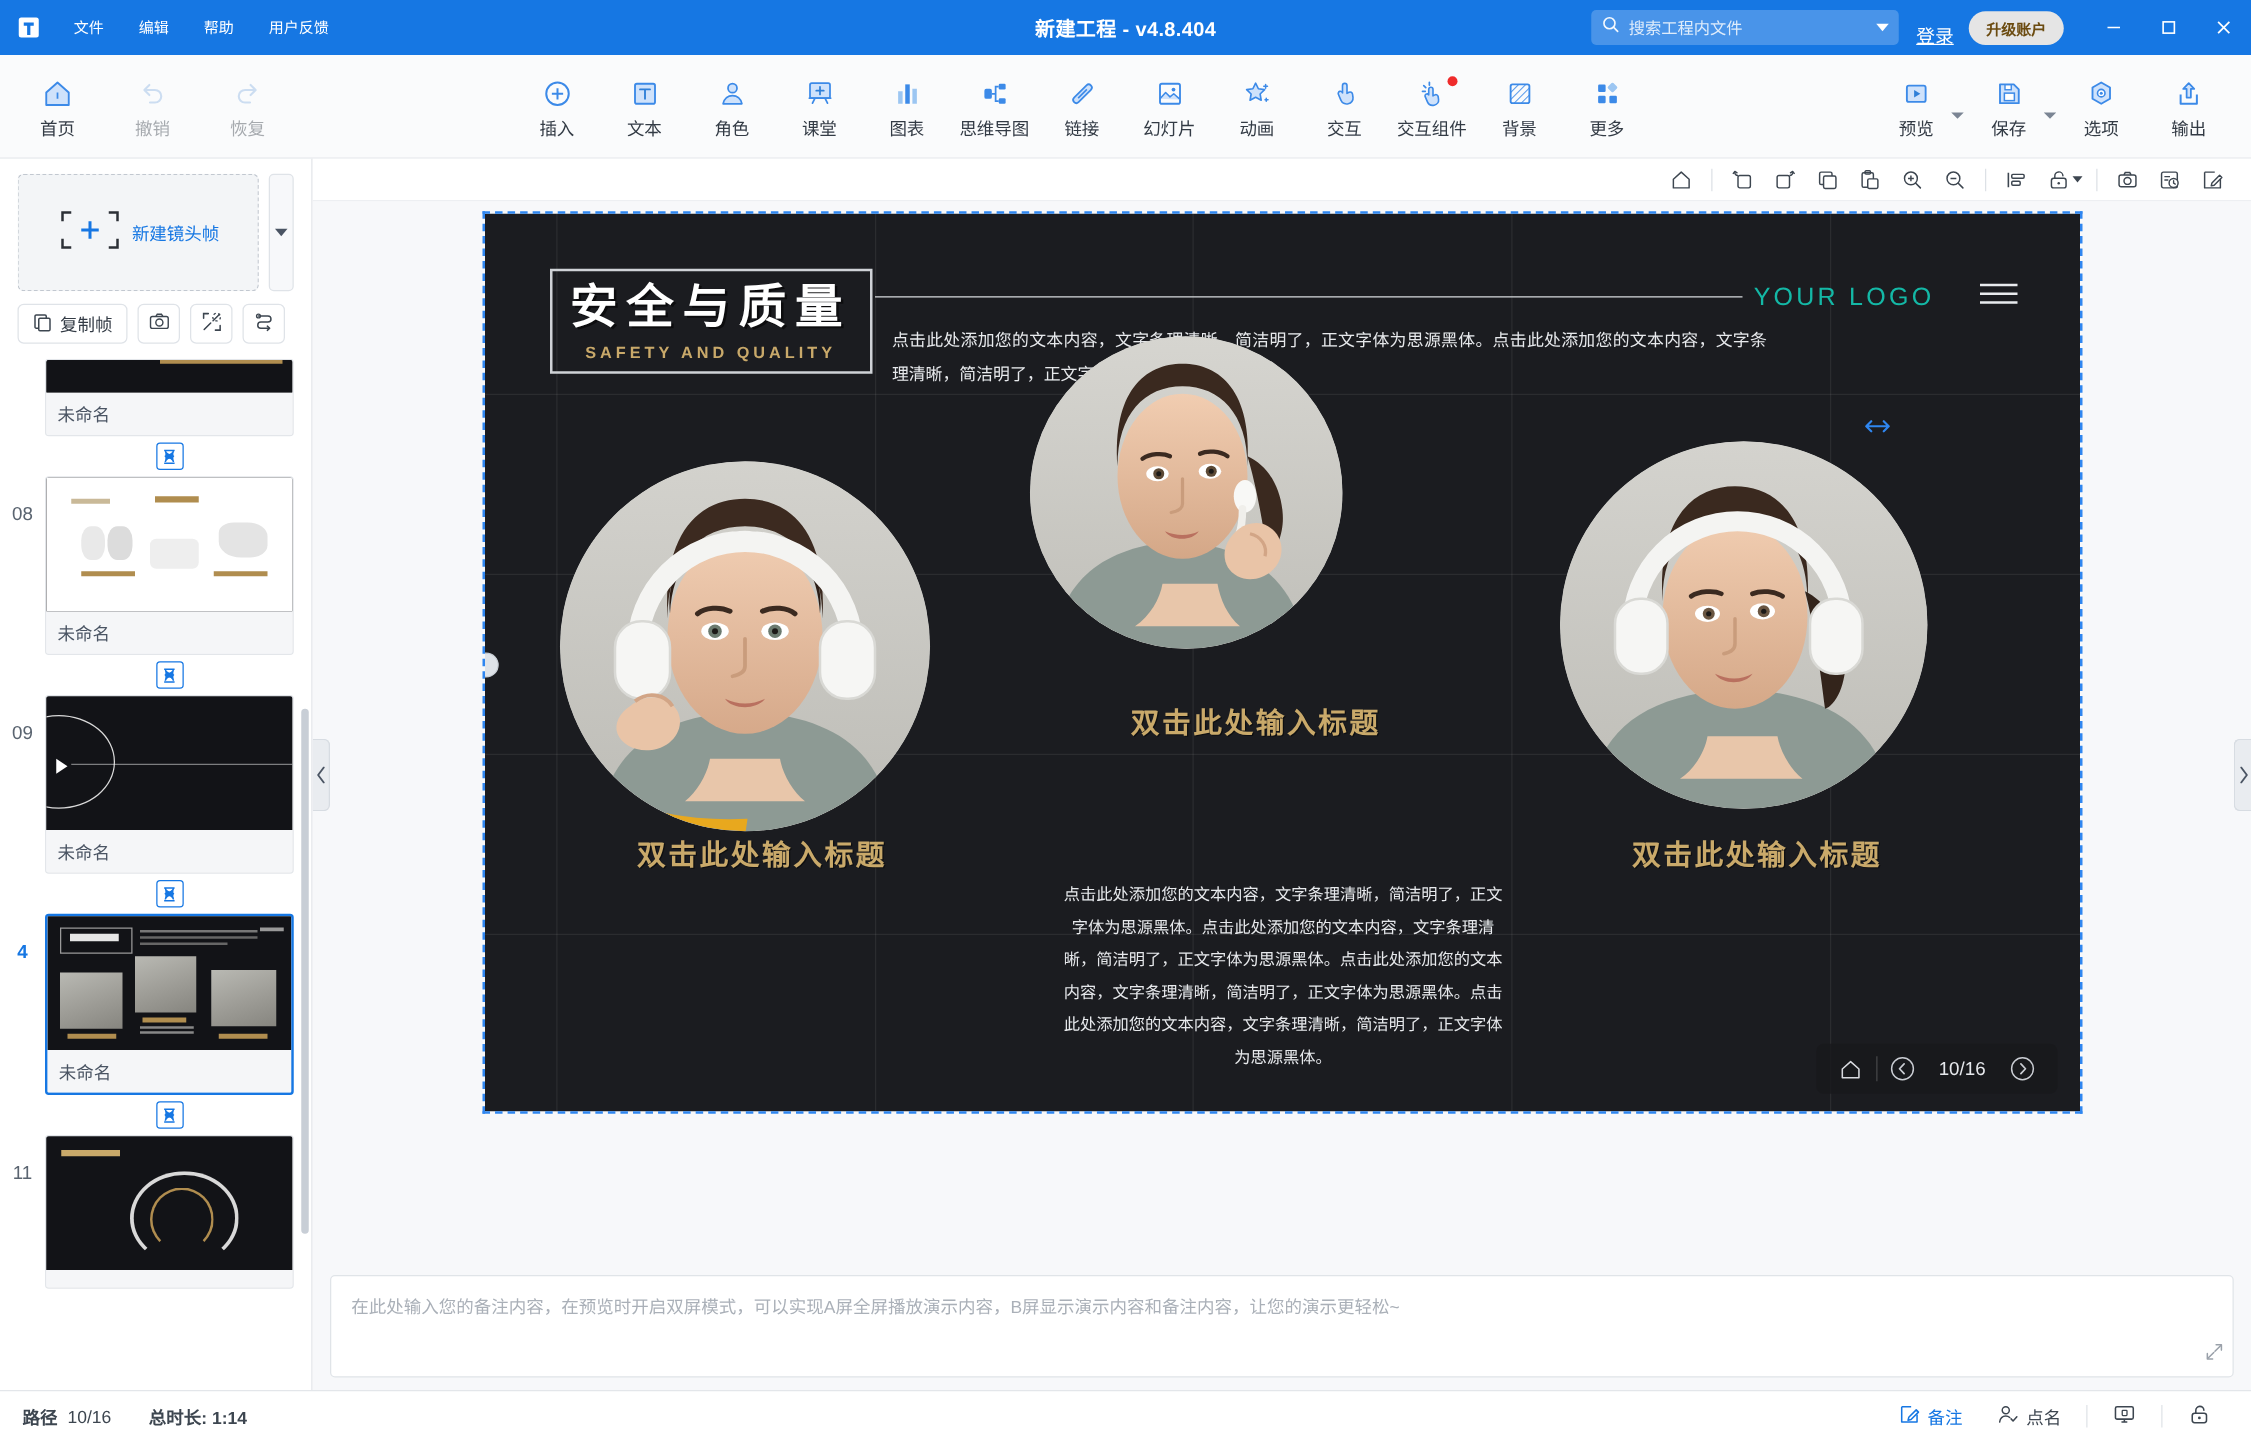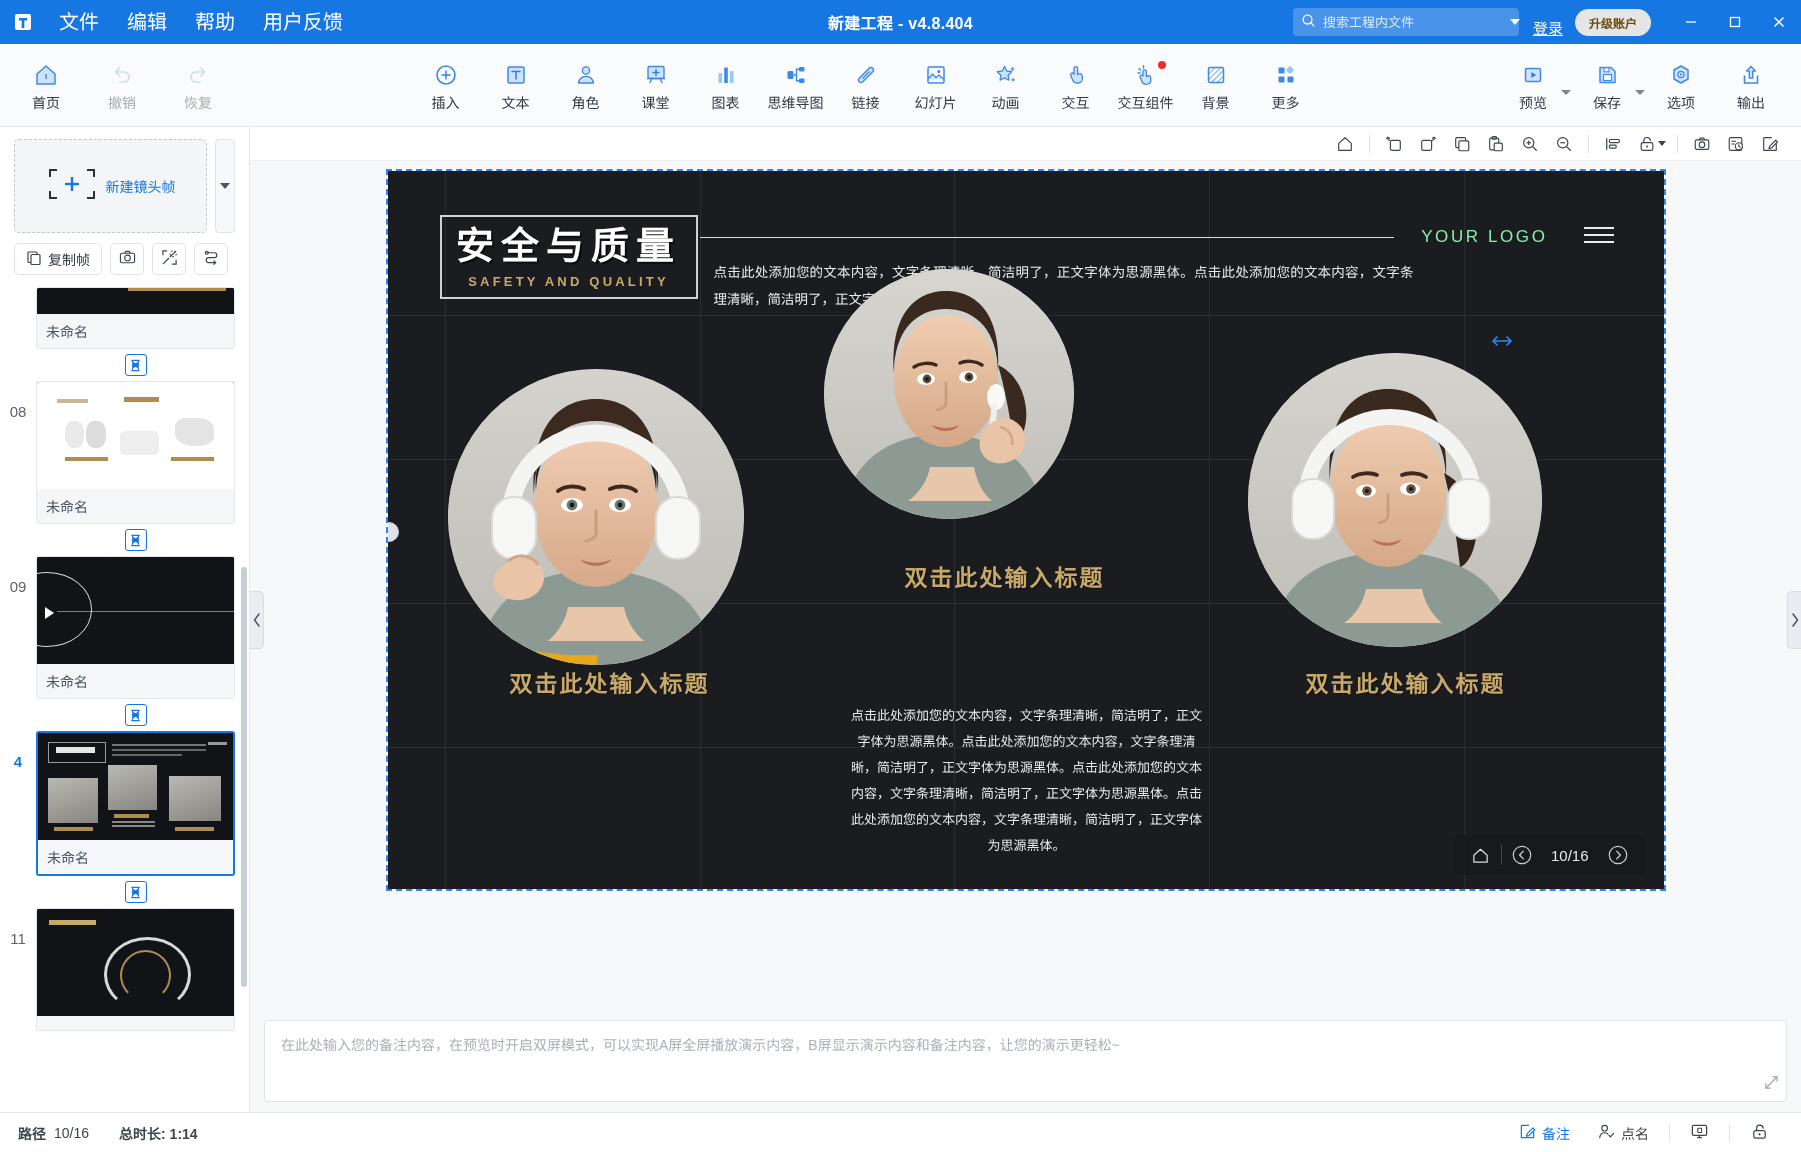--- a/index.html
+++ b/index.html
@@ -16,30 +16,30 @@
   .titlebar {
     height: 44px; background: #1677e3; display: flex; align-items: center;
     color: #ffffff; flex: 0 0 44px; position: relative; user-select: none;
   }
   .app-logo {
     width: 46px; height: 44px; display: flex; align-items: center; justify-content: center;
   }
   .app-logo svg { display:block; }
   .menu-group { display: flex; align-items: center; gap: 2px; }
   .menu-item {
-    font-size: 20px; color: #ffffff; padding: 5px 13px; border-radius: 3px; cursor: default;
+    font-size: 12px; color: #ffffff; padding: 5px 13px; border-radius: 3px; cursor: default;
     line-height: 1.2;
   }
   .win-title {
     position: absolute; left: 0; right: 0; text-align: center; font-size: 16px;
     font-weight: 700; color: #ffffff; pointer-events: none; letter-spacing: .3px;
   }
   .title-right { margin-left: auto; display: flex; align-items: center; gap: 0; position: relative; z-index: 3; }
   .searchbox {
-    width: 226px; height: 28px; background: rgba(255,255,255,0.22); border-radius: 4px;
+    width: 246px; height: 28px; background: rgba(255,255,255,0.22); border-radius: 4px;
     display: flex; align-items: center; padding: 0 8px; gap: 7px; margin-right: 14px;
   }
   .searchbox .mag { flex: 0 0 auto; opacity:.95 }
   .search-input {
     flex: 1 1 auto; background: transparent; border: none; outline: none;
     color: #ffffff; font-size: 13px; font-family: inherit;
   }
   .search-input::placeholder { color: rgba(255,255,255,0.82); }
   .caret-down {
     width: 0; height: 0; border-left: 5px solid transparent; border-right: 5px solid transparent;
@@ -190,21 +190,21 @@
     font-size: 13px; font-weight: 700; color: #c9a96a; letter-spacing: 3.2px; line-height: 1;
   }
   .hline {
     position: absolute; left: 312px; top: 66px; right: 270px; height: 1px; background: #d8dadd;
   }
   .header-para {
     position: absolute; left: 326px; top: 88px; width: 700px;
     font-size: 13.5px; color: #e7e9ec; line-height: 2.0; text-align: justify;
   }
   .logo-text {
-    position: absolute; right: 116px; top: 56px; font-size: 17px; color: #86efac;
+    position: absolute; right: 116px; top: 56px; font-size: 20px; color: #14b8a6;
     letter-spacing: 2.6px; font-weight: 400; margin-left: 36px;
   }
   .burger { position: absolute; right: 50px; top: 56px; display:flex; flex-direction:column; gap:5px; cursor:pointer; }
   .burger span { display: block; width: 30px; height: 2px; background: #e9ebee; }
 
   .photo {
     position: absolute; border-radius: 50%; overflow: hidden; background: #cdcdc9;
   }
   .cap-gold {
     position: absolute; font-size: 23px; font-weight: 700; color: #c9a96a; letter-spacing: 2px;

